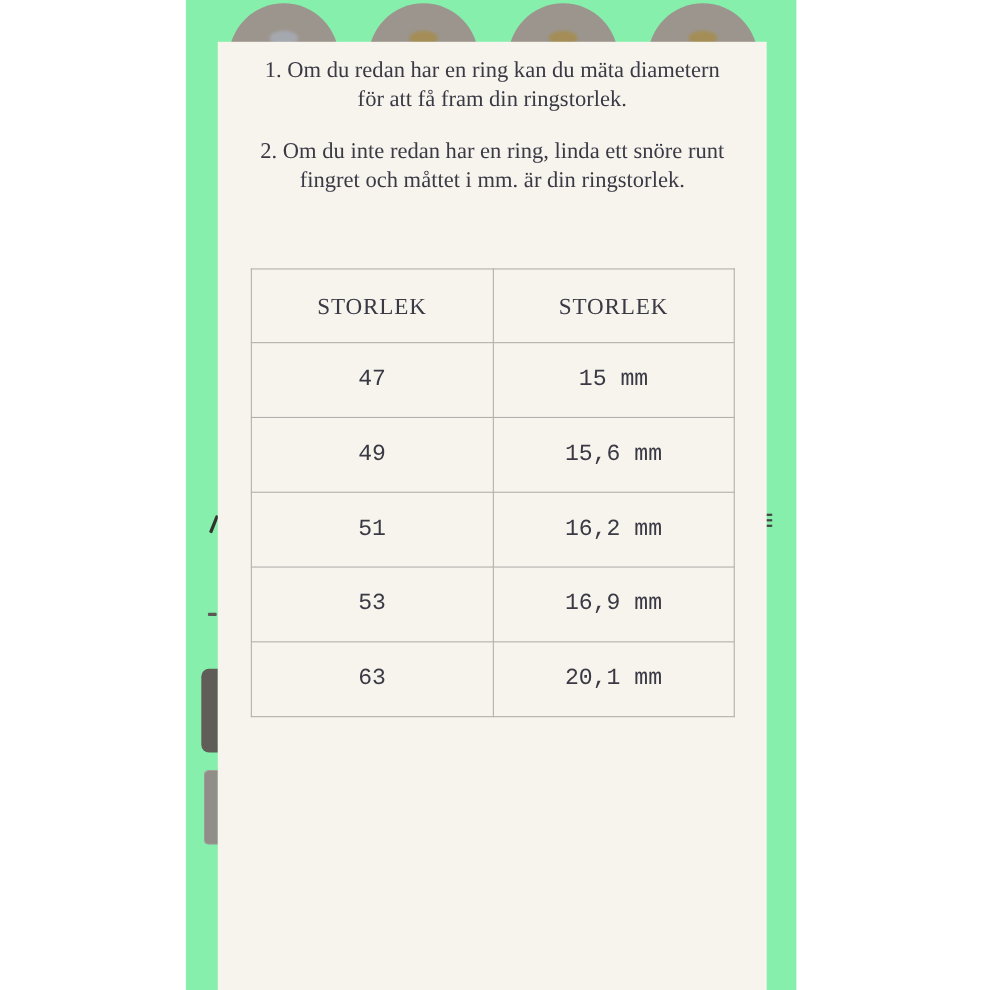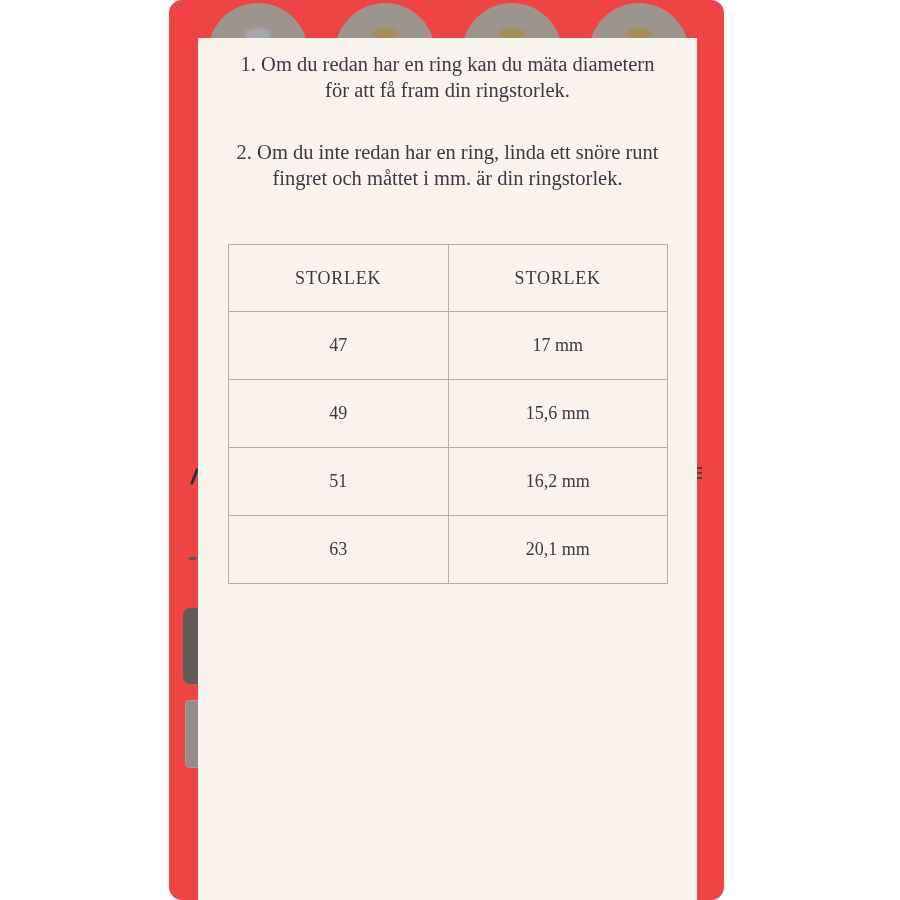--- a/index.html
+++ b/index.html
@@ -7,21 +7,21 @@
   body {
     position:relative;
     background:#ffffff;
     font-family:"Liberation Serif","DejaVu Serif",serif;
     overflow:hidden;
   }
 
   
   .screen {
     position:absolute; left:169px; top:0; width:555px; height:900px;
-    background:#ef4444; overflow:hidden;border-radius:13px;
+    background:#86efac; overflow:hidden;
   }
 
   
   .thumb {
     position:absolute; top:3px; width:100px; height:100px;
     border-radius:50%; background:#9c958d;
   }
   .thumb .jewel {
     position:absolute; left:50%; top:25px; transform:translateX(-50%);
     width:26px; height:13px; border-radius:50%;
@@ -58,36 +58,36 @@
   .card {
     position:absolute; left:29px; top:38px; width:499px; height:862px;
     background:#f7f4ee; overflow:hidden;
     color:#3a3944;
   }
   .instructions { padding-top:13px; text-align:center; }
   .instructions p {
     font-size:20.5px; line-height:26px; color:#3a3944;
   }
   .instructions .p1 { padding:0 32px; }
-  .instructions .p2 { margin-top:36px; padding:0 18px; }
+  .instructions .p2 { margin-top:22px; padding:0 18px; }
 
   table.size-table {
     position:absolute; left:30px; top:206px; width:440px;
     border-collapse:collapse; table-layout:fixed;
     background:#f7f4ee;
   }
   .size-table th, .size-table td {
     border:1px solid #b3b0ac;
     text-align:center; vertical-align:middle;
     font-weight:normal;
     color:#3a3944;
-    font-size:18px;
+    font-size:21px;
   }
   .size-table th { height:67px; letter-spacing:0.8px; }
-  .size-table td { height:68px; }
+  .size-table td { height:68px;font-family:Liberation Mono, monospace; }
 </style>
 </head>
 <body>
 
 <div class="screen">
 
   <div class="thumb" style="left:39px">
     <span class="jewel metal-silver"></span>
   </div>
   <div class="thumb" style="left:166px">
@@ -119,29 +119,33 @@
     <table class="size-table">
       <thead>
         <tr>
           <th>STORLEK</th>
           <th>STORLEK</th>
         </tr>
       </thead>
       <tbody>
         <tr>
           <td>47</td>
-          <td>17 mm</td>
+          <td>15 mm</td>
         </tr>
         <tr>
           <td>49</td>
           <td>15,6 mm</td>
         </tr>
         <tr>
           <td>51</td>
           <td>16,2 mm</td>
+        </tr>
+        <tr>
+          <td>53</td>
+          <td>16,9 mm</td>
         </tr>
         <tr>
           <td>63</td>
           <td>20,1 mm</td>
         </tr>
       </tbody>
     </table>
   </div>
 </div>
 

